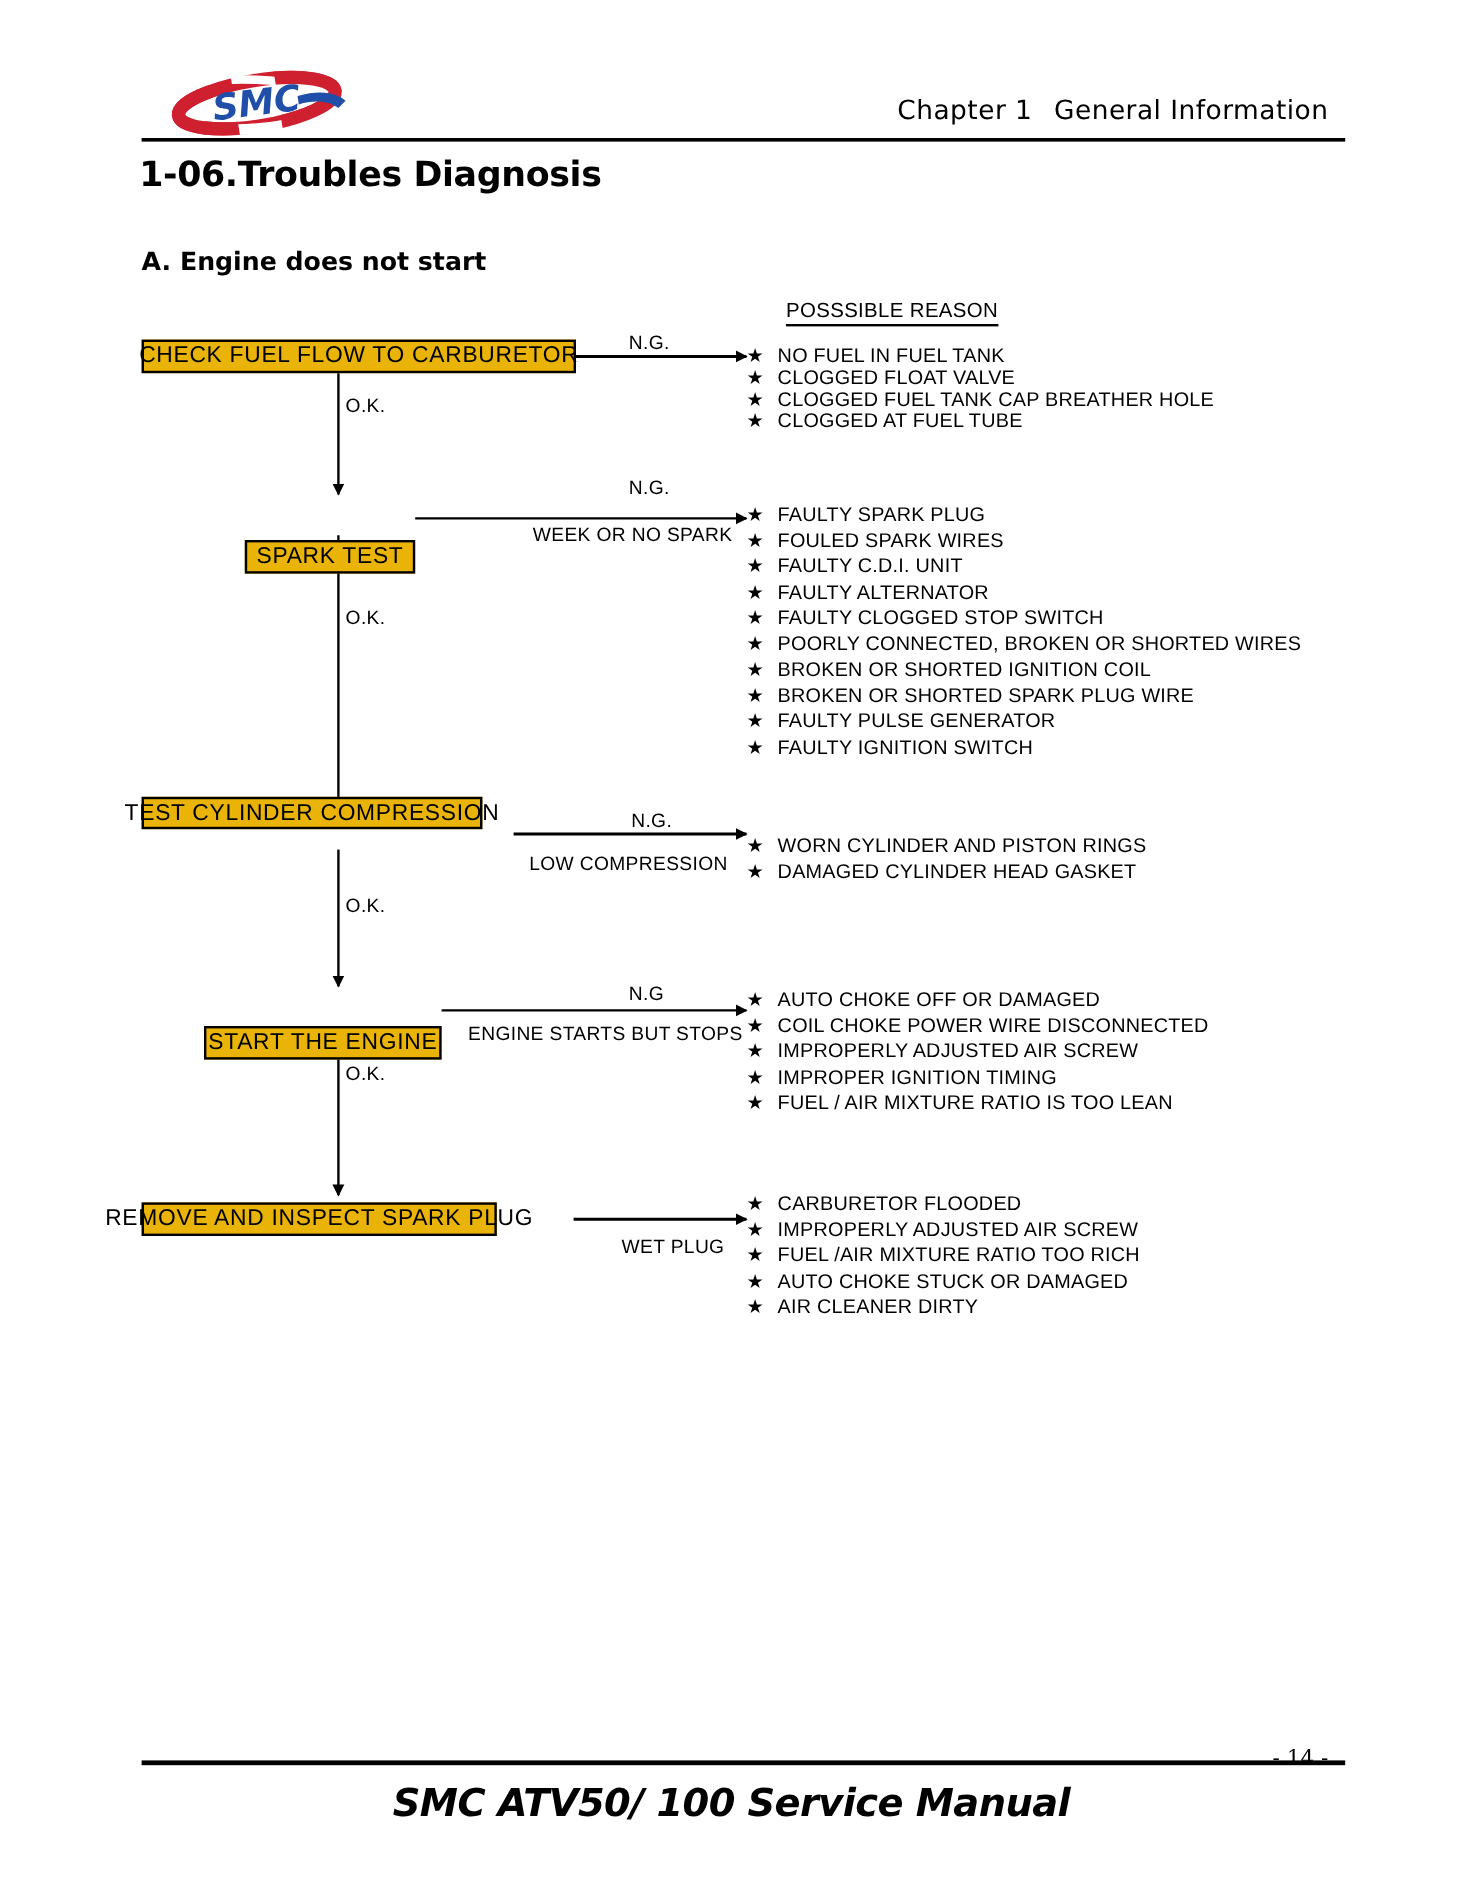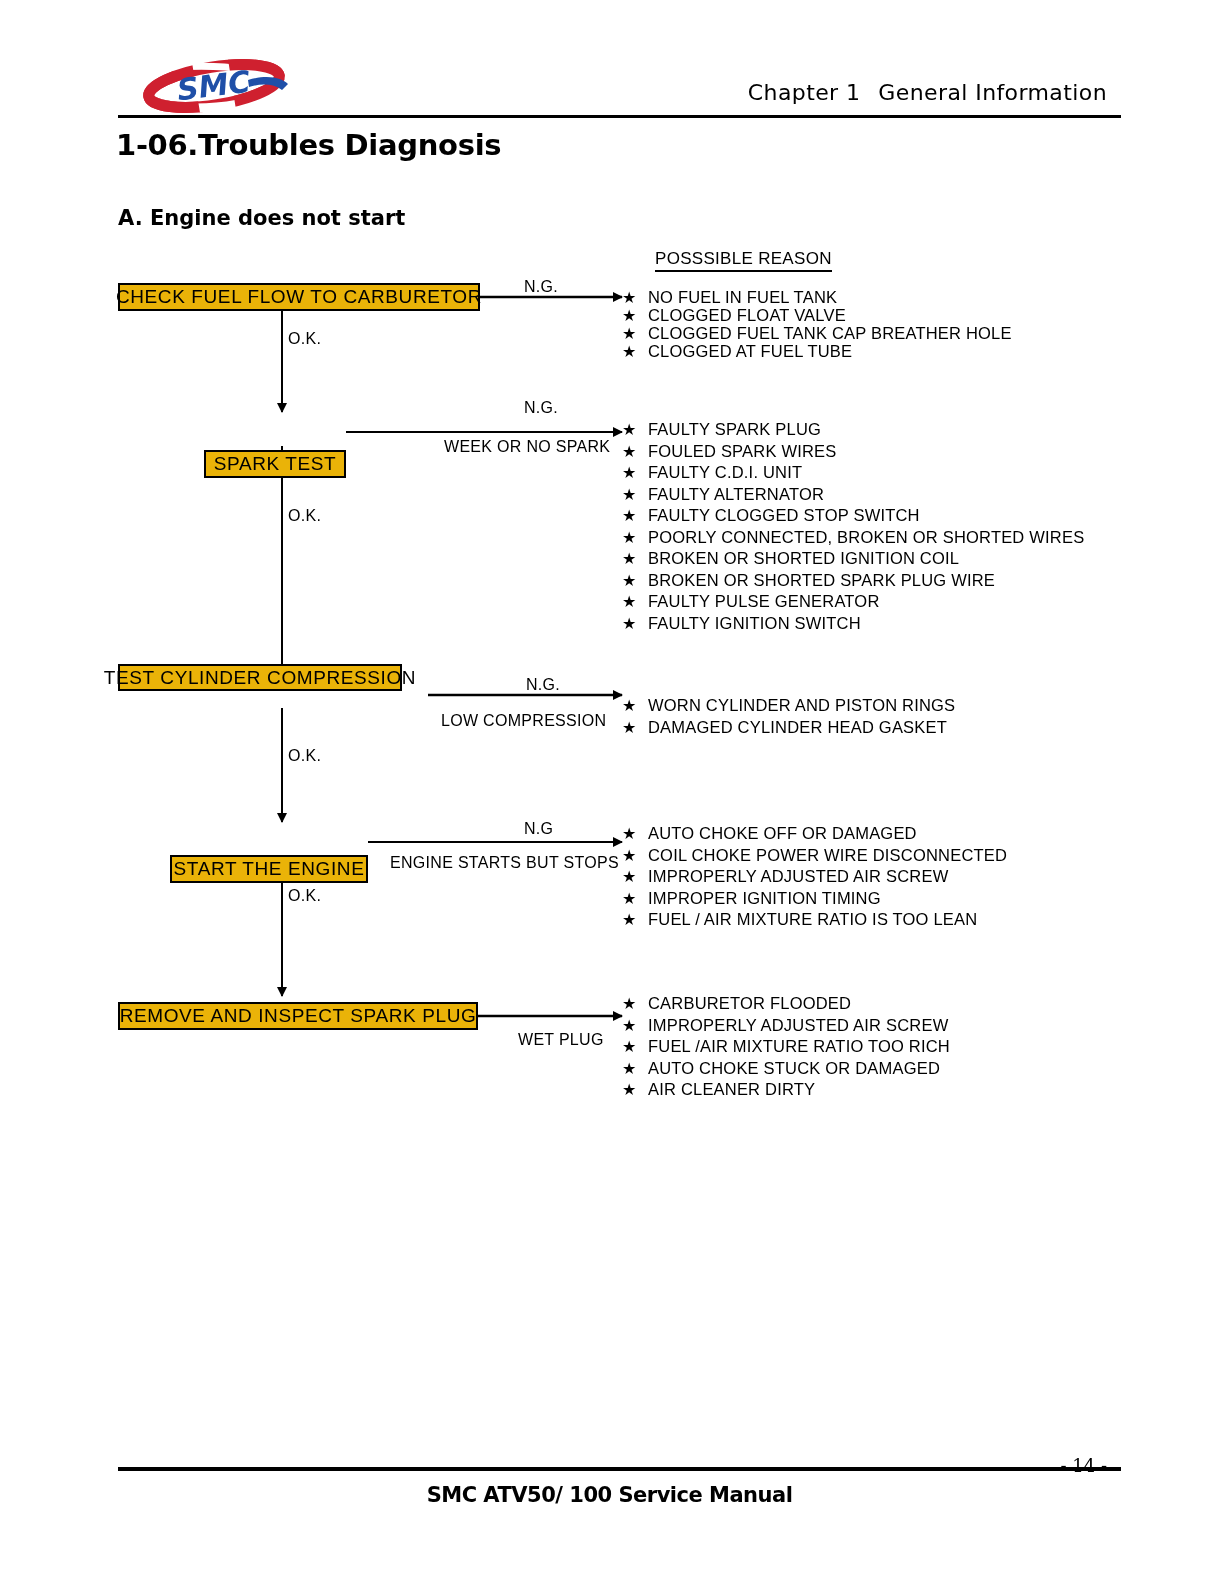--- a/index.html
+++ b/index.html
@@ -147,22 +147,23 @@
     font-size: 18px;
     font-family: "DejaVu Serif", serif;
     white-space: nowrap;
   }
   #footer-title {
     position: absolute;
     left: 0;
     right: 0;
     top: 1483px;
     text-align: center;
-    font-size: 21px;
+    font-size: 32px;
     font-weight: bold;
+    font-style: italic;
     letter-spacing: -0.5px;
     font-family: "DejaVu Sans", sans-serif;
   }
 </style>
 </head>
 <body>
 
 <div id="page">
 
   <div id="logo">
@@ -224,21 +225,21 @@
   </div>
 
   <div class="node-box" style="left:118px; top:664px; width:284px; height:27px;">
     <span>TEST CYLINDER COMPRESSION</span>
   </div>
 
   <div class="node-box" style="left:170px; top:828px; width:198px; height:28px;margin-top:27px;">
     <span>START THE ENGINE</span>
   </div>
 
-  <div class="node-box" style="left:118px; top:1002px; width:360px; height:28px;">
+  <div class="node-box" style="left:118px; top:1002px; width:296px; height:28px;">
     <span>REMOVE AND INSPECT SPARK PLUG</span>
   </div>
 
   <div class="edge-label" style="left:524px; top:278px;">N.G.</div>
   <div class="edge-label" style="left:288px; top:330px;">O.K.</div>
 
   <div class="edge-label" style="left:524px; top:399px;">N.G.</div>
   <div class="edge-label" style="left:444px; top:438px;">WEEK OR NO SPARK</div>
   <div class="edge-label" style="left:288px; top:507px;">O.K.</div>
 

